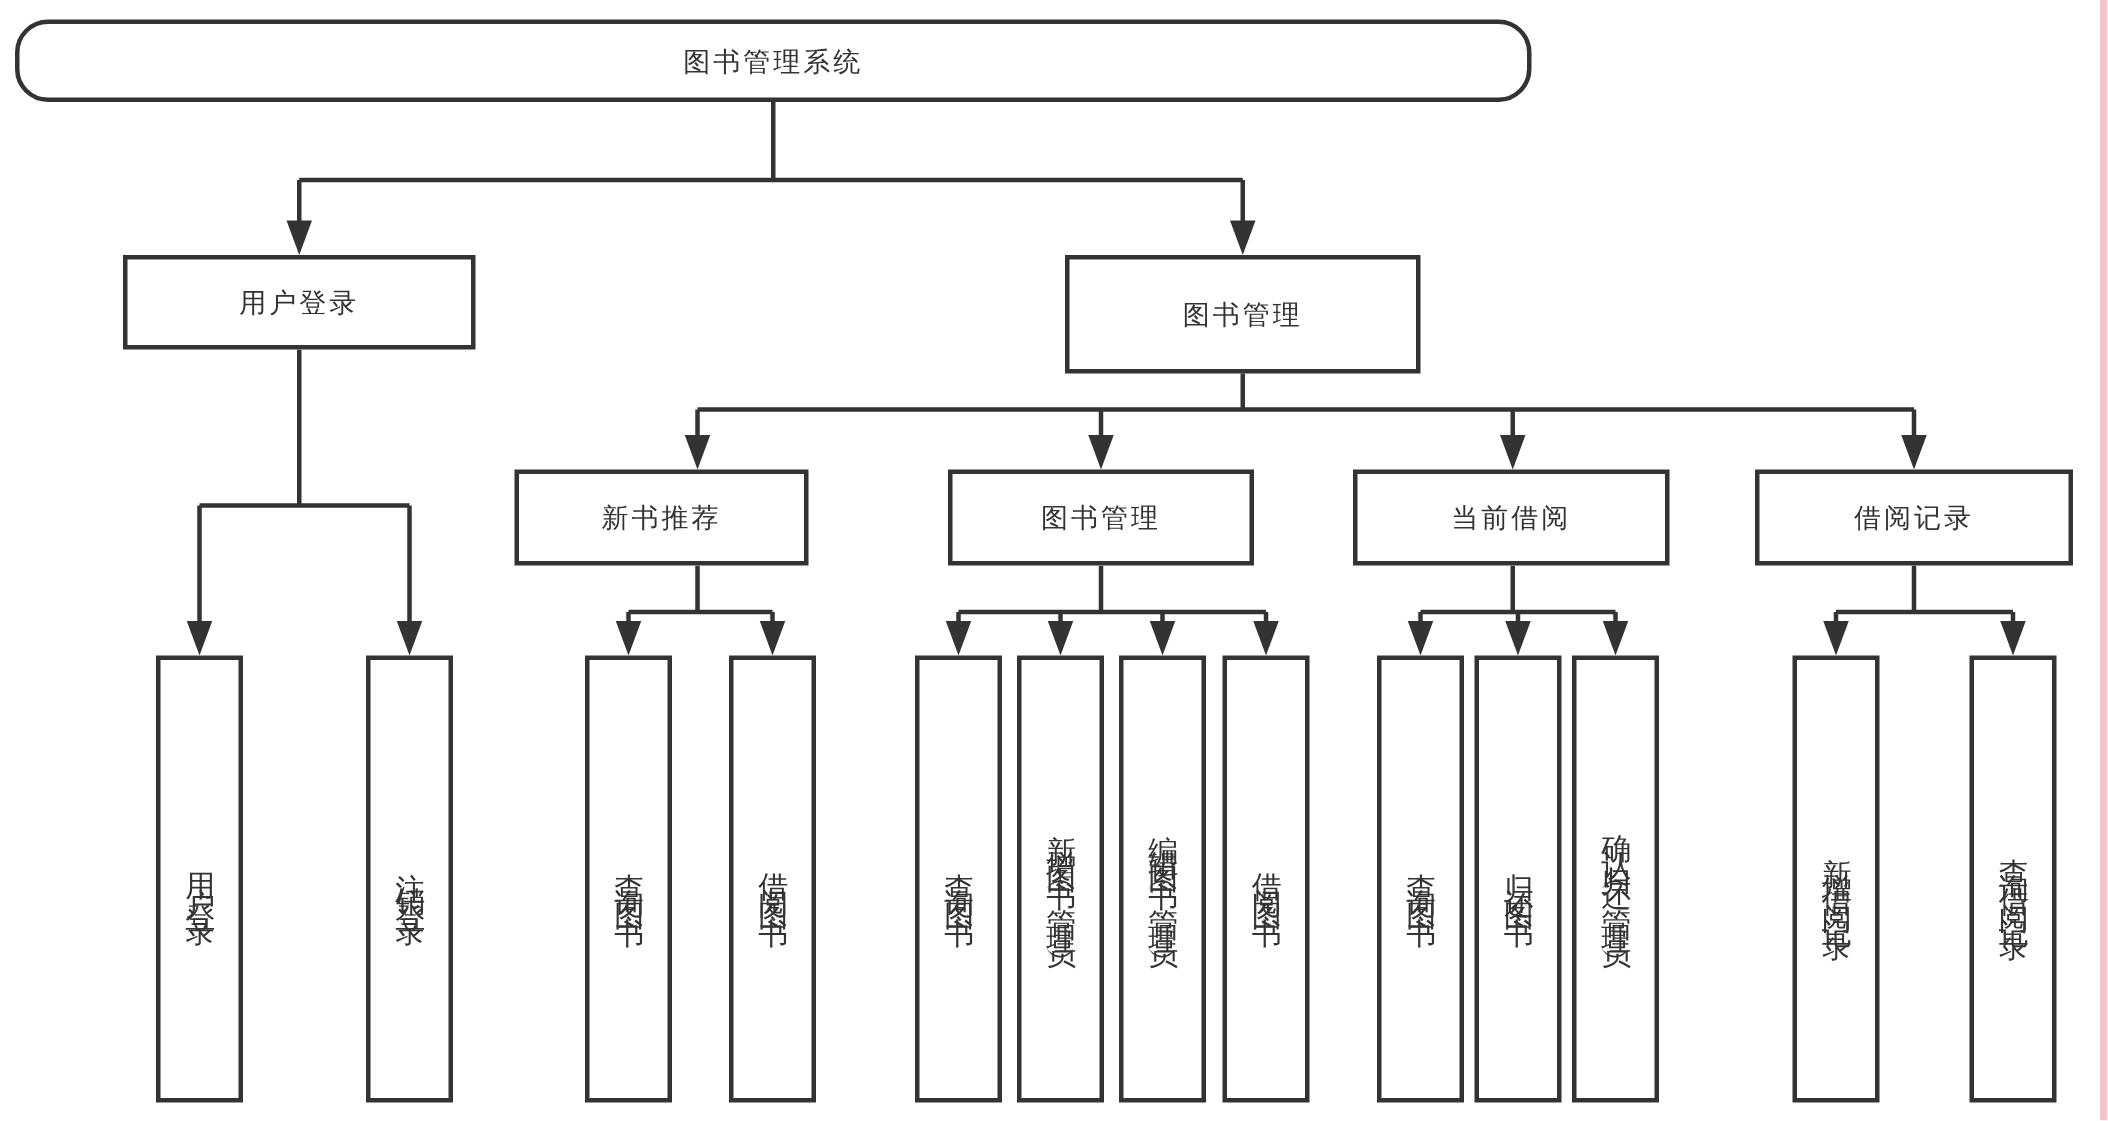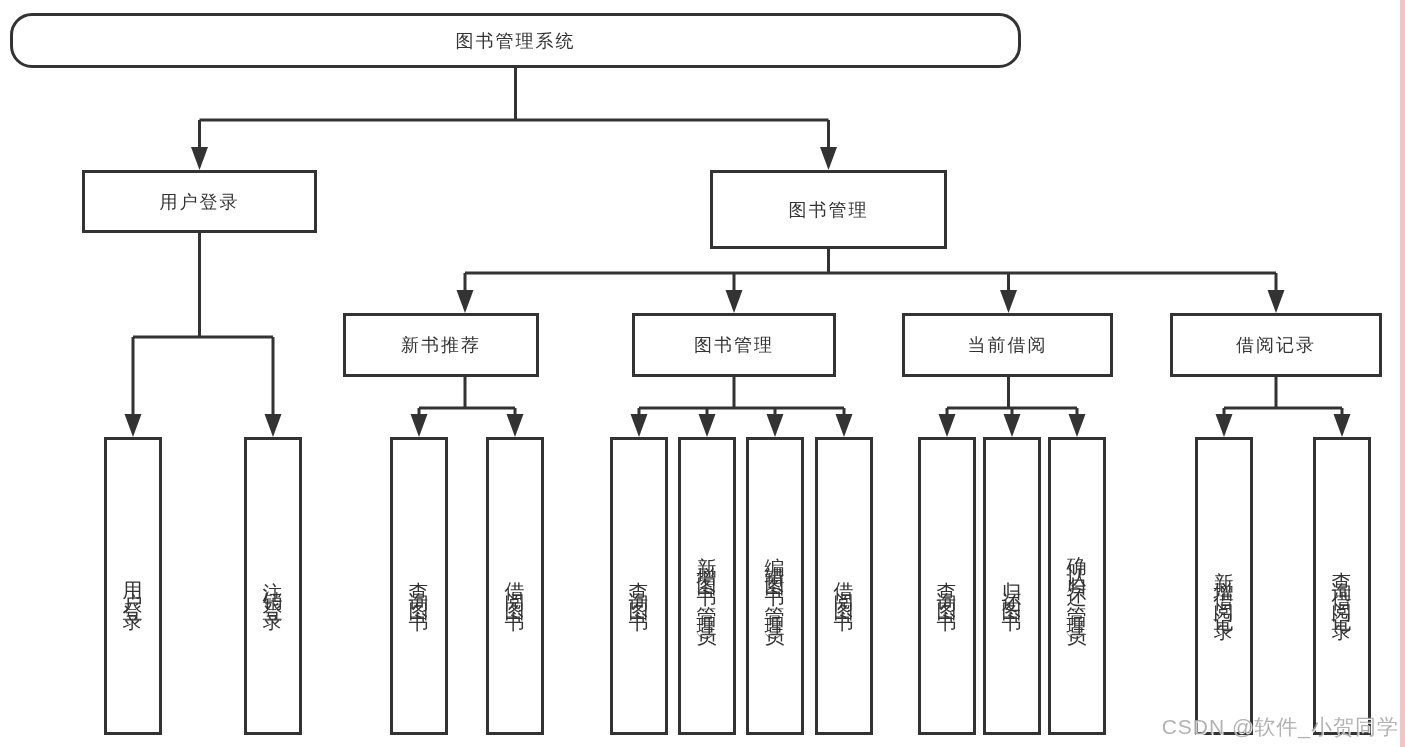--- a/index.html
+++ b/index.html
@@ -113,16 +113,15 @@
   <div class="node vnode lf7">编辑图书（管理员）</div>
   <div class="node vnode lf8">借阅图书</div>
 
   <div class="node vnode lf9">查询图书</div>
   <div class="node vnode lf10">归还图书</div>
   <div class="node vnode lf11">确认归还（管理员）</div>
 
   <div class="node vnode lf12">新增借阅记录</div>
   <div class="node vnode lf13">查询借阅记录</div>
 
-  <div id="watermark">CSDN @软件_小贺同学</div>
 
   <div id="edge-strip"></div>
 </div>
 
 </body></html>

